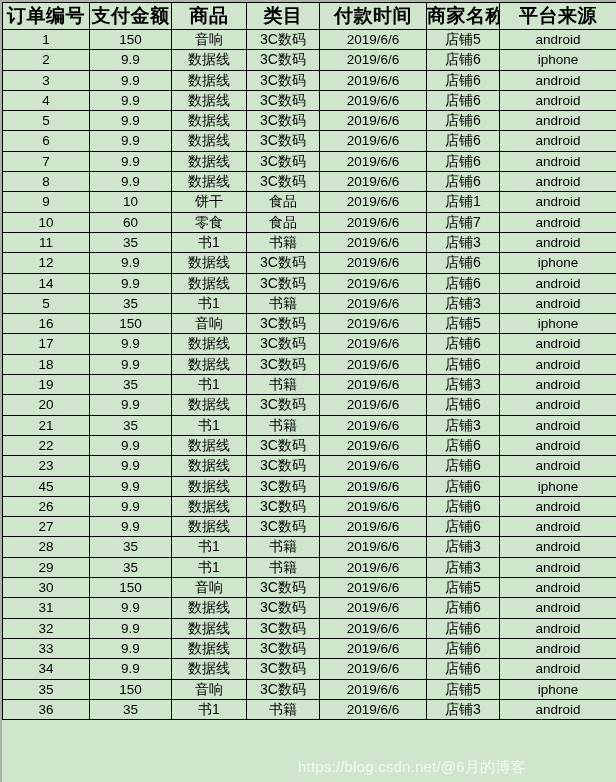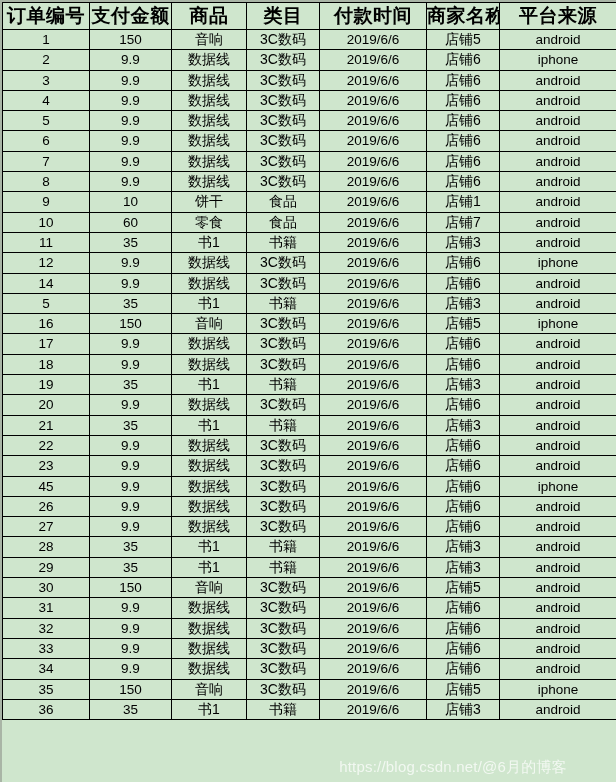--- a/index.html
+++ b/index.html
@@ -69,21 +69,20 @@
     top: 752px;
     width: 310px;
     height: 26px;
     color: rgba(255,255,255,0.72);
     font-size: 15px;
     font-family: "Liberation Sans", "DejaVu Sans", sans-serif;
     letter-spacing: 0.2px;
     white-space: nowrap;
     pointer-events: none;
     line-height: 26px;
-    text-align: center;
   }
 </style>
 </head>
 <body>
 
 <div id="sheet">
   <table class="grid">
     <colgroup>
       <col class="c0">
         <col class="c1">

